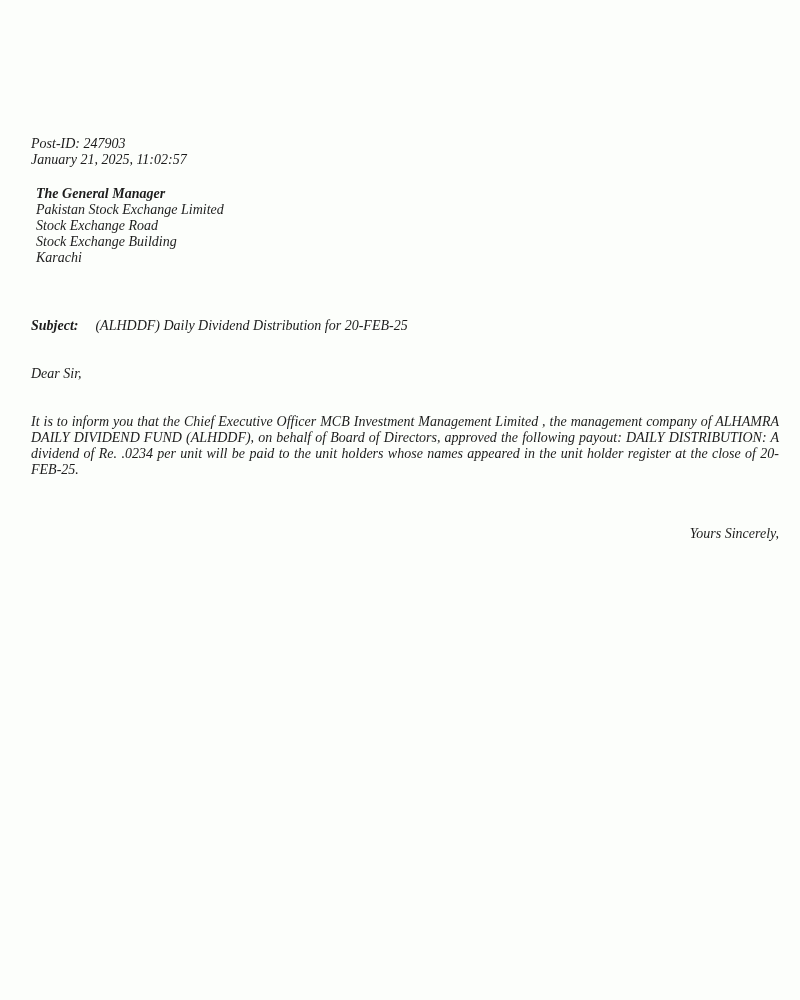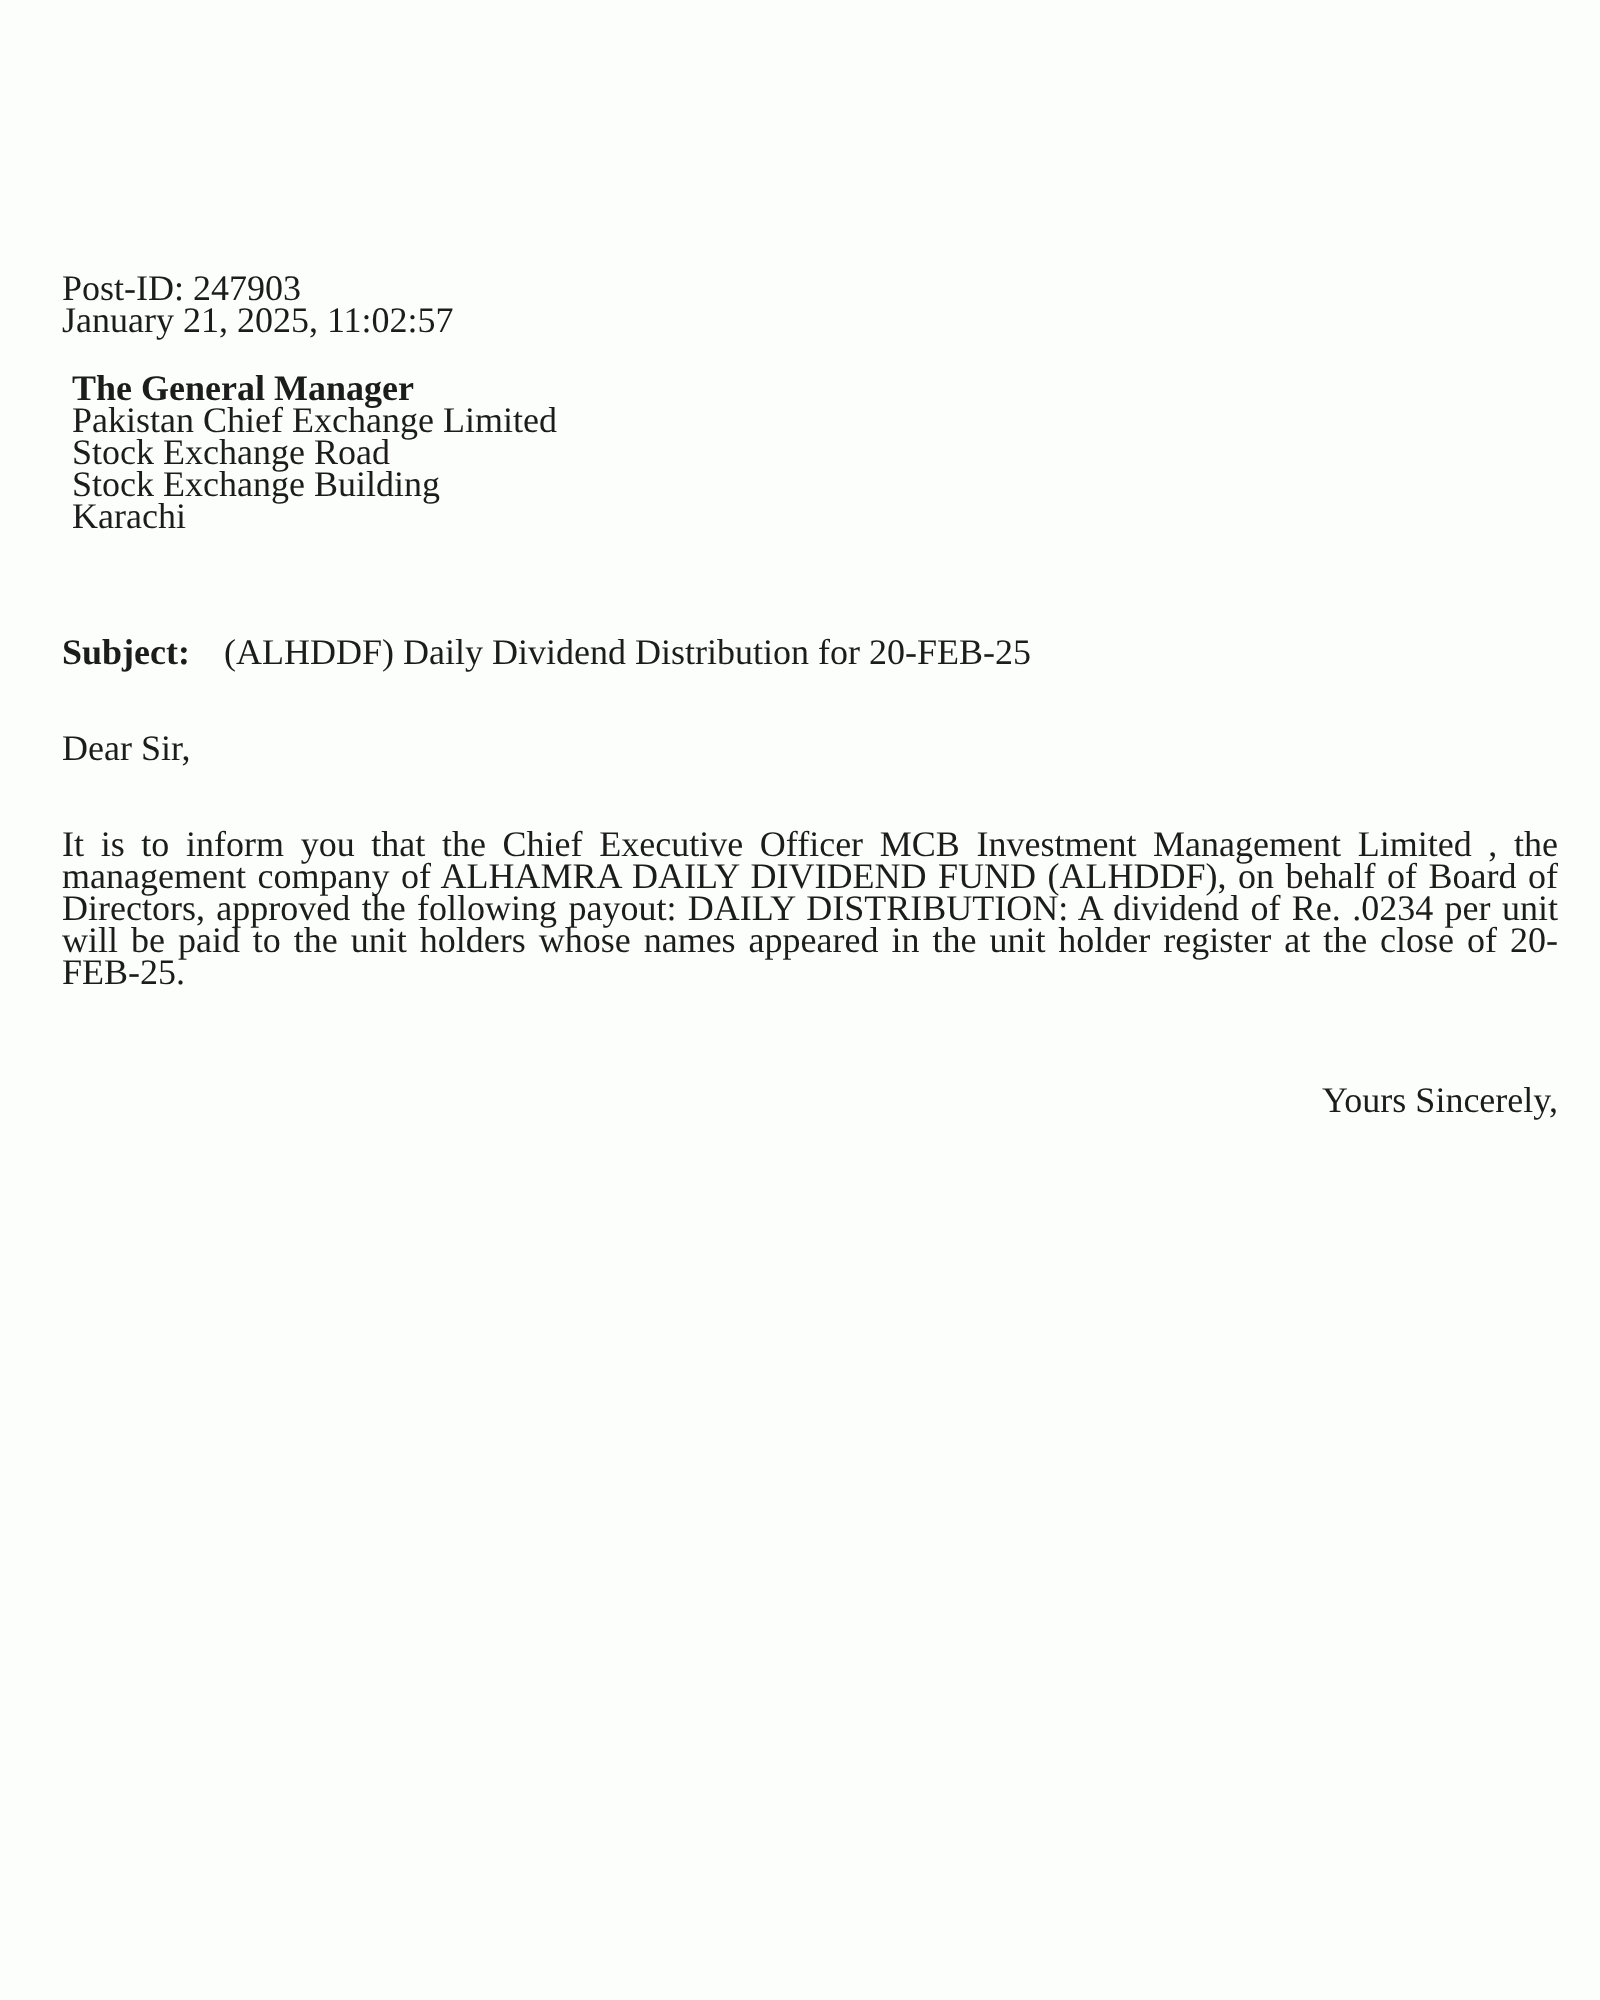--- a/index.html
+++ b/index.html
@@ -16,22 +16,23 @@
   }
   .page {
     position: relative;
     width: 800px;
     height: 1000px;
     box-sizing: border-box;
     padding: 136px 21px 0 31px;
     overflow: hidden;
   }
   .block {
-    font-size: 18px;
+    font-size: 14px;
     line-height: 16px;
+    font-style: italic;
   }
   .meta-block {
     margin: 0 0 18px 0;
   }
   .recipient-block {
     margin: 0 0 52px 5px;
   }
   .recipient-title {
     font-weight: bold;
   }
@@ -66,21 +67,21 @@
 
 <div class="page">
 
   <div class="block meta-block">
     <span class="addr-line">Post-ID: 247903</span>
     <span class="addr-line">January 21, 2025, 11:02:57</span>
   </div>
 
   <div class="block recipient-block">
     <span class="addr-line recipient-title">The General Manager</span>
-    <span class="addr-line">Pakistan Chief Exchange Limited</span>
+    <span class="addr-line">Pakistan Stock Exchange Limited</span>
     <span class="addr-line">Stock Exchange Road</span>
     <span class="addr-line">Stock Exchange Building</span>
     <span class="addr-line">Karachi</span>
   </div>
 
   <div class="block subject-block">
     <span class="subject-label">Subject:</span><span class="subject-text">(ALHDDF) Daily Dividend Distribution for 20-FEB-25</span>
   </div>
 
   <div class="block salutation-block">Dear Sir,</div>

